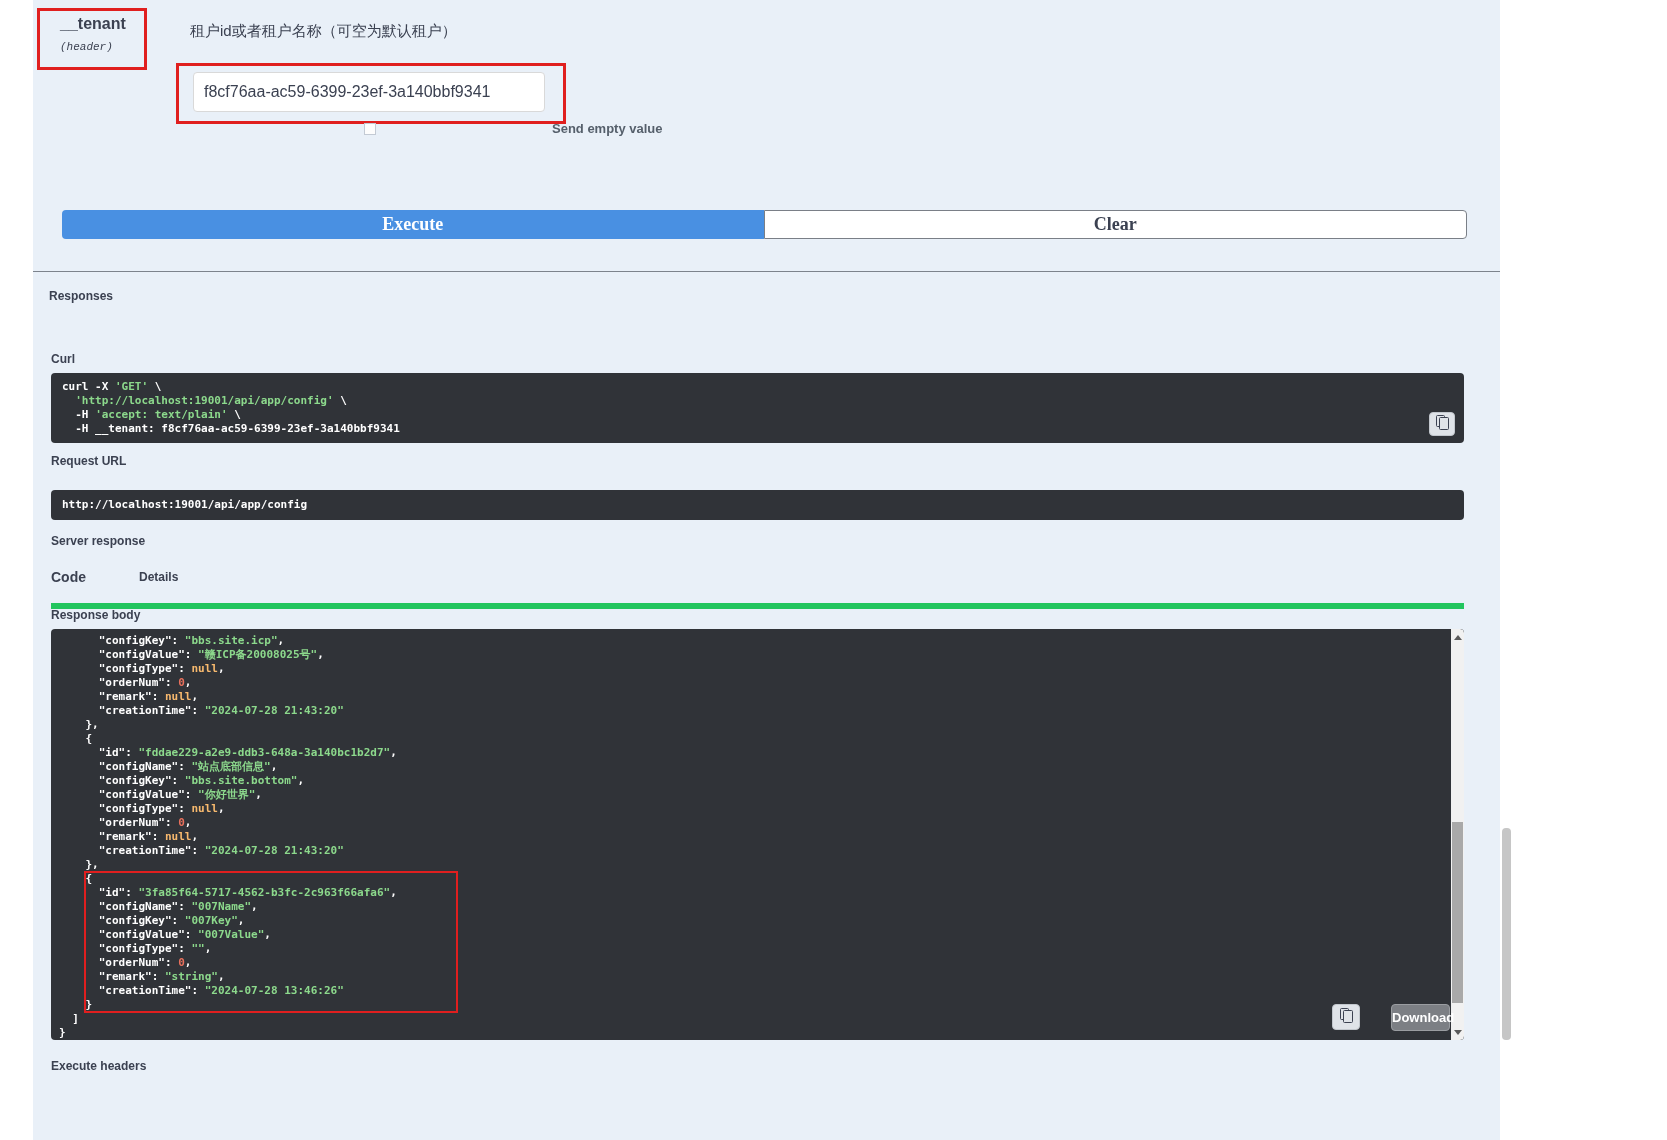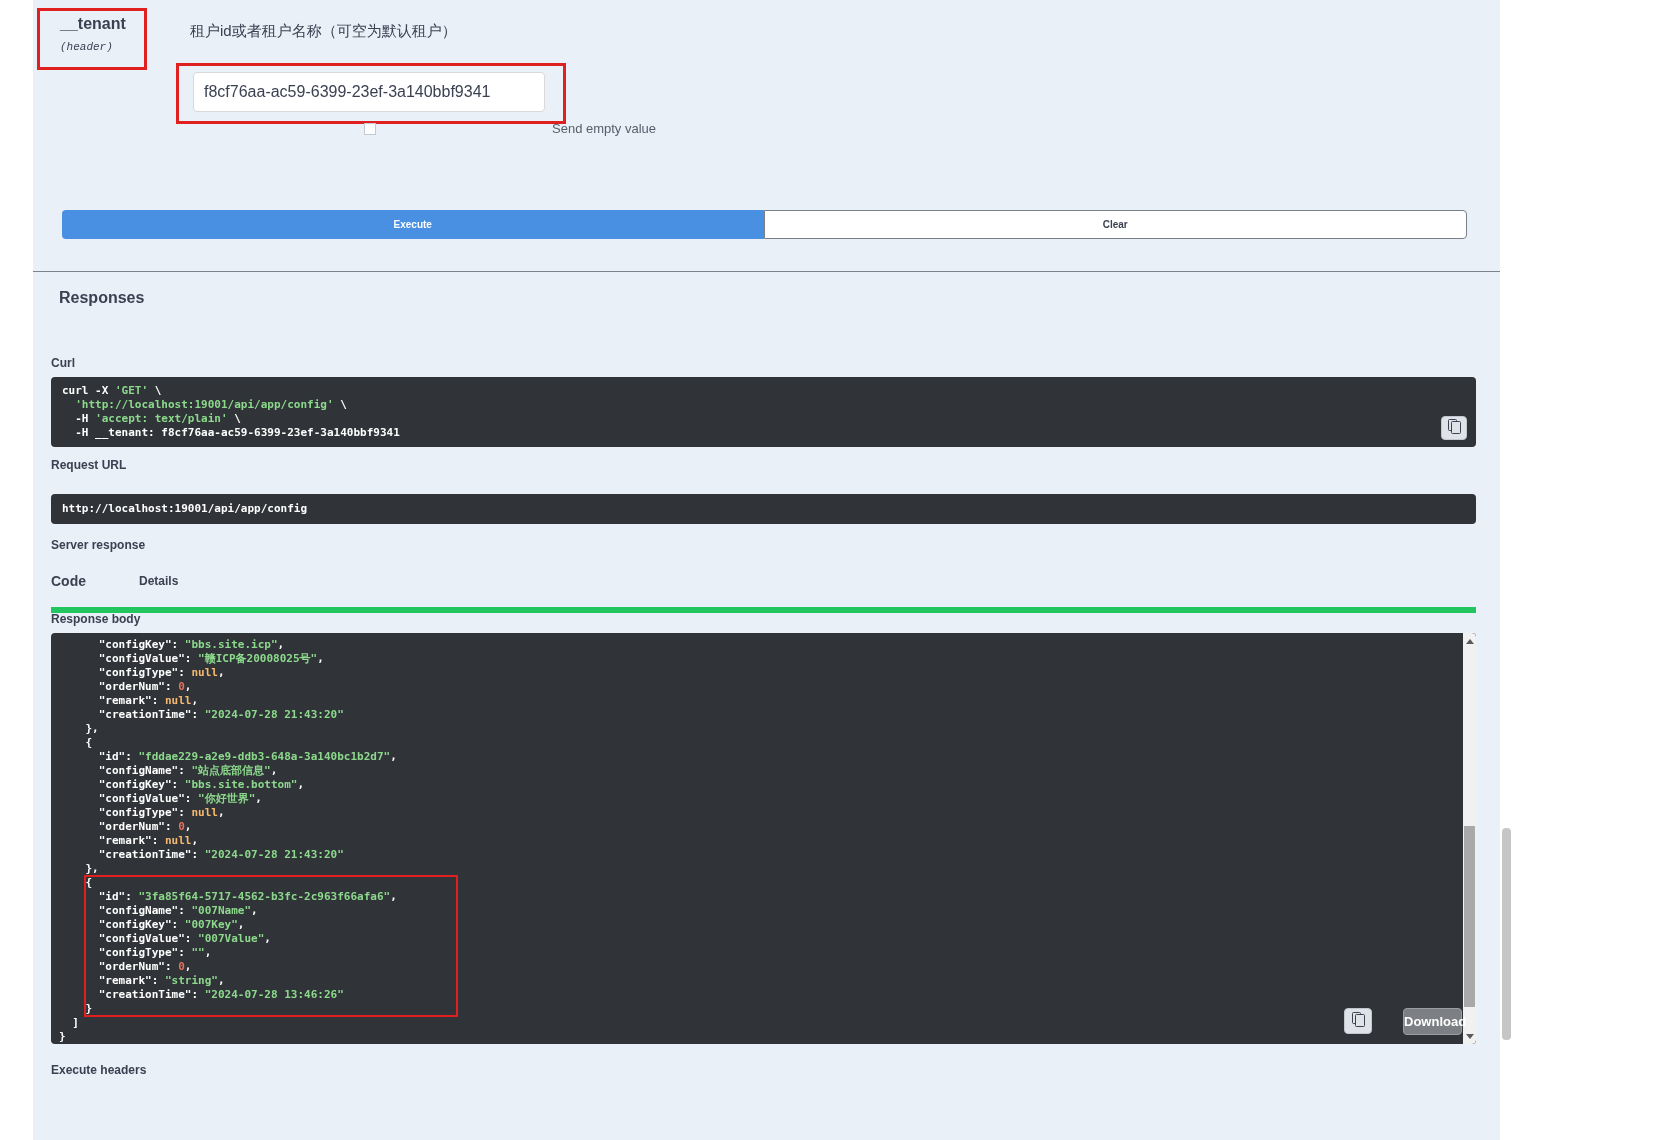--- a/index.html
+++ b/index.html
@@ -12,32 +12,32 @@
   .annot { border:3px solid #e01f1f; }
   .param-name-box { position:absolute; left:4px; top:8px; width:110px; height:62px; padding:4px 4px 4px 20px; background:transparent; }
   .param-name { font-size:16px; font-weight:bold; color:#3b4151; }
   .param-loc { font-style:italic; font-family:"Liberation Mono", monospace; font-size:11px; color:#3b4151; margin-top:8px; }
   .param-desc { position:absolute; left:157px; top:22px; font-size:15px; color:#3b4151; }
   .input-annot { position:absolute; left:143px; top:63px; padding:6px 18px 9px 14px; }
   .tenant-input { width:352px; height:40px; border:1px solid #d9d9d9; border-radius:4px; padding:0 10px;
                   font-size:16px; color:#3b4151; background:#fff; font-family:"Liberation Sans", sans-serif; }
   .empty-row { position:absolute; left:331px; top:121px; display:flex; align-items:center; }
   .empty-checkbox { appearance:none; -webkit-appearance:none; width:12px; height:12px; border:1px solid #c3cad4; background:#fdfdfd; }
-  .empty-label { margin-left:176px; font-weight:normal; font-size:13px; color:#555f6b; }
+  .empty-label { margin-left:176px; font-weight:bold; font-size:13px; color:#555f6b; }
 
   
   .btn-row { display:flex; margin:0 33px 0 29px; height:29px; }
-  .btn { flex:1; font-weight:bold; font-size:10px; font-family:Liberation Sans, sans-serif; cursor:pointer; }
+  .btn { flex:1; font-weight:bold; font-size:18px; font-family:Liberation Serif, serif; cursor:pointer; }
   .btn-execute { background:#4990e2; color:#fff; border:none; border-radius:4px 0 0 4px; }
   .btn-clear { background:#fff; border:1px solid #7a7f87; border-radius:0 4px 4px 0; color:#3b4151; }
 
   
   .responses-sec { margin-top:32px; border-top:1px solid #7d838c; }
-  .responses-title { padding:17px 0 0 26px; font-size:16px; font-weight:bold; color:#3b4151; }
-  .responses-inner { padding:0 24px 0 18px; }
+  .responses-title { padding:17px 0 0 16px; font-size:12px; font-weight:bold; color:#3b4151; }
+  .responses-inner { padding:0 36px 0 18px; }
   .sec-label { font-weight:bold; font-size:12px; color:#3b4151; line-height:13px; }
   .curl-label { margin-top:50px; }
   .requrl-label { margin-top:12px; }
   .server-label { margin-top:15px; }
 
   .codeblock { background:#303338; border-radius:4px; color:#fff; font-family:"DejaVu Sans Mono","Liberation Mono",monospace;
                font-size:11px; font-weight:bold; line-height:14px; }
   .code-line { white-space:pre; }
   .tok-w { color:#ffffff; } .tok-k { color:#ffffff; }
   .tok-s { color:#8cd98c; } .tok-n { color:#f7b96e; } .tok-d { color:#e8705c; }

